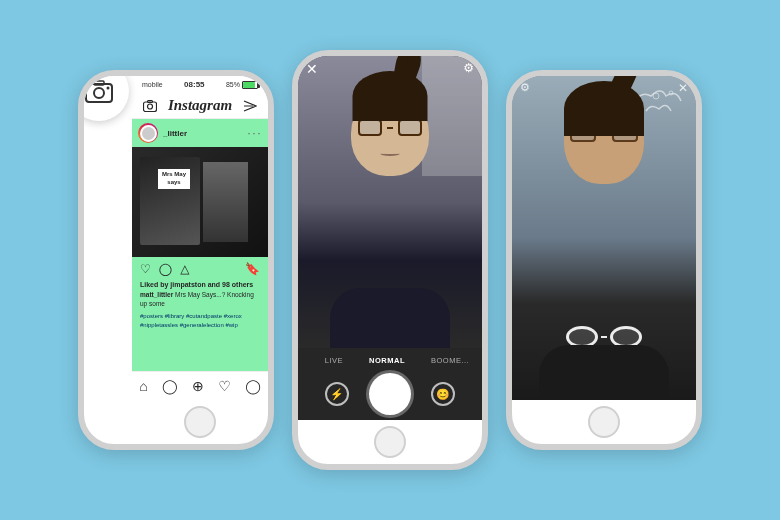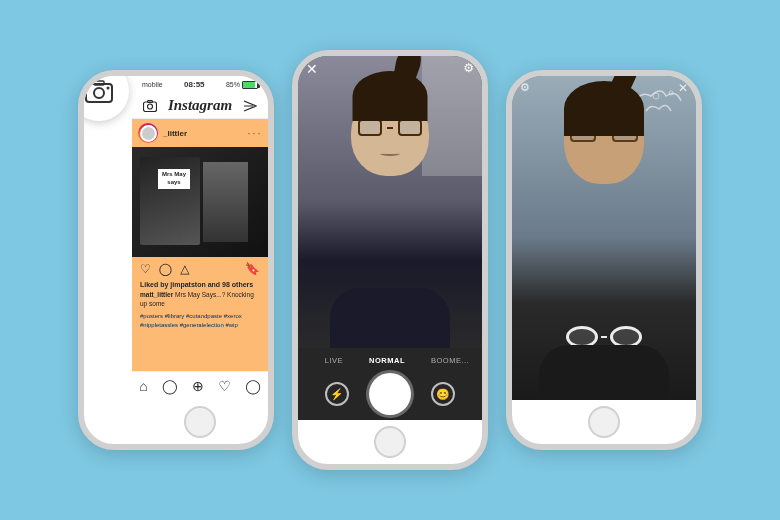--- a/index.html
+++ b/index.html
@@ -127,21 +127,21 @@
 
     .ig-icon {
       width: 16px;
       height: 16px;
       display: flex;
       align-items: center;
       justify-content: center;
     }
 
     .ig-post-area {
-      background: #fdba74;
+      background: #86efac;
       flex: 1;
       overflow: hidden;
     }
 
     .post-header {
       display: flex;
       align-items: center;
       padding: 4px 6px;
       gap: 5px;
     }

